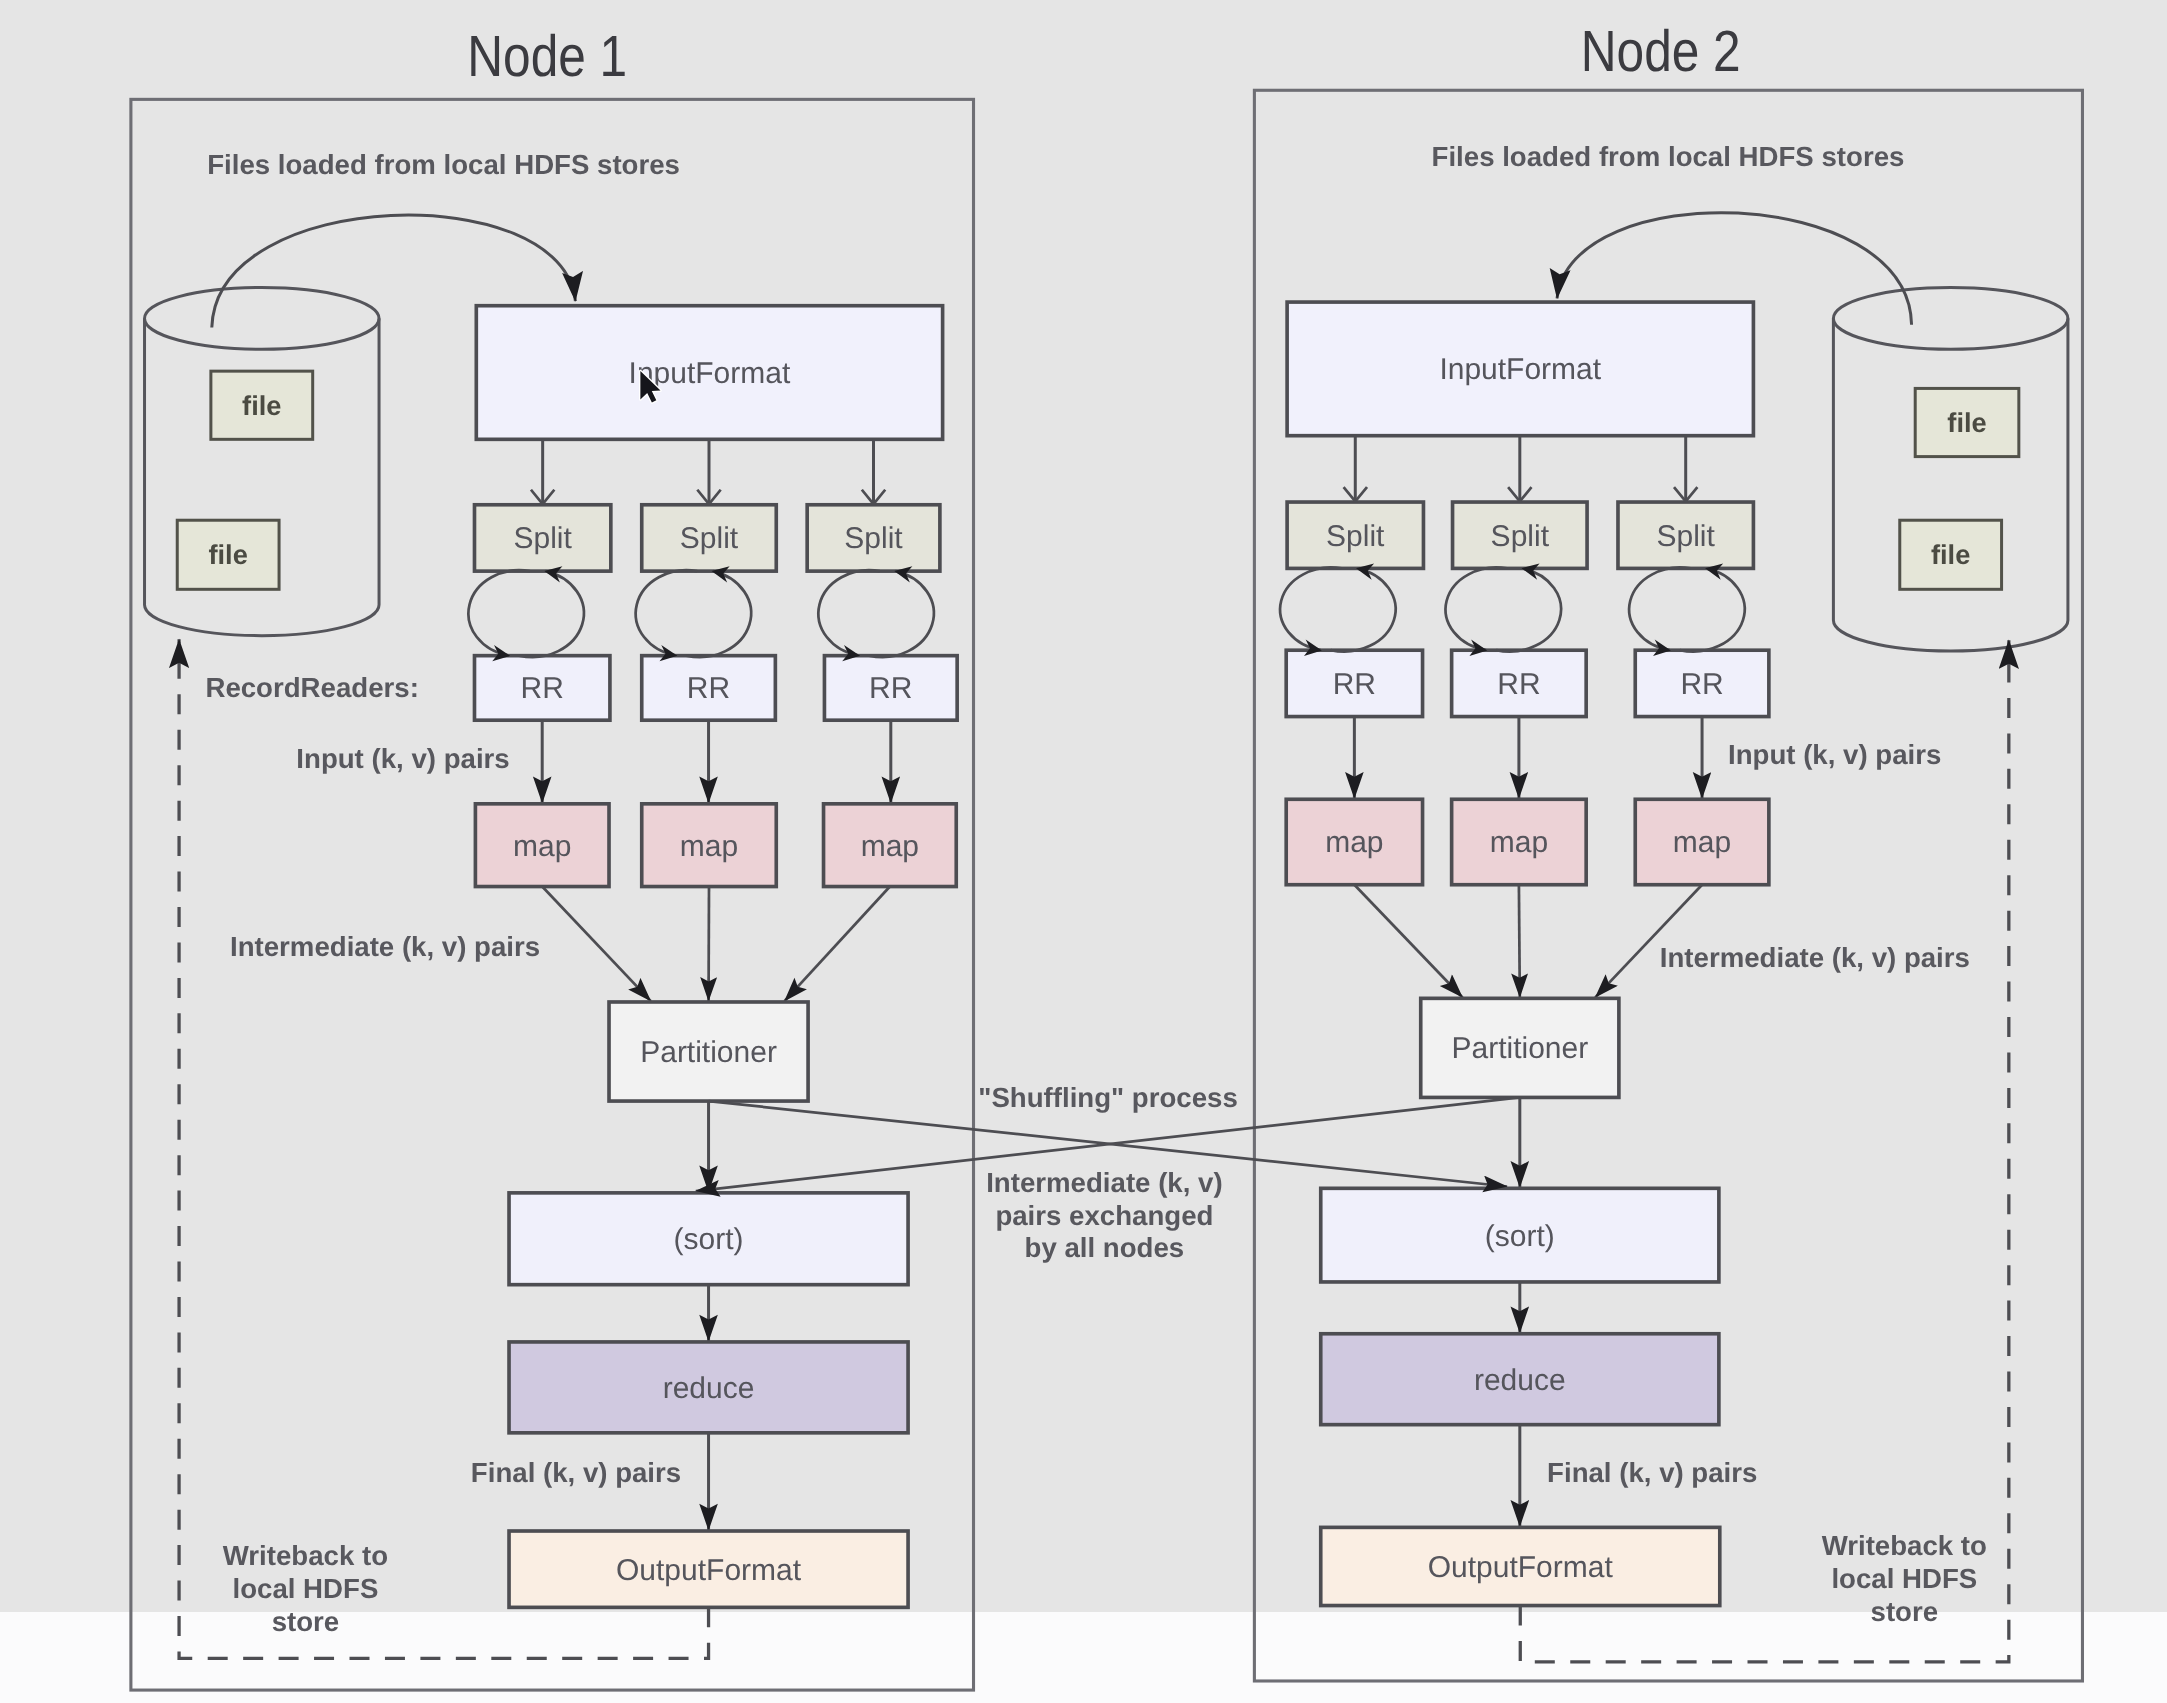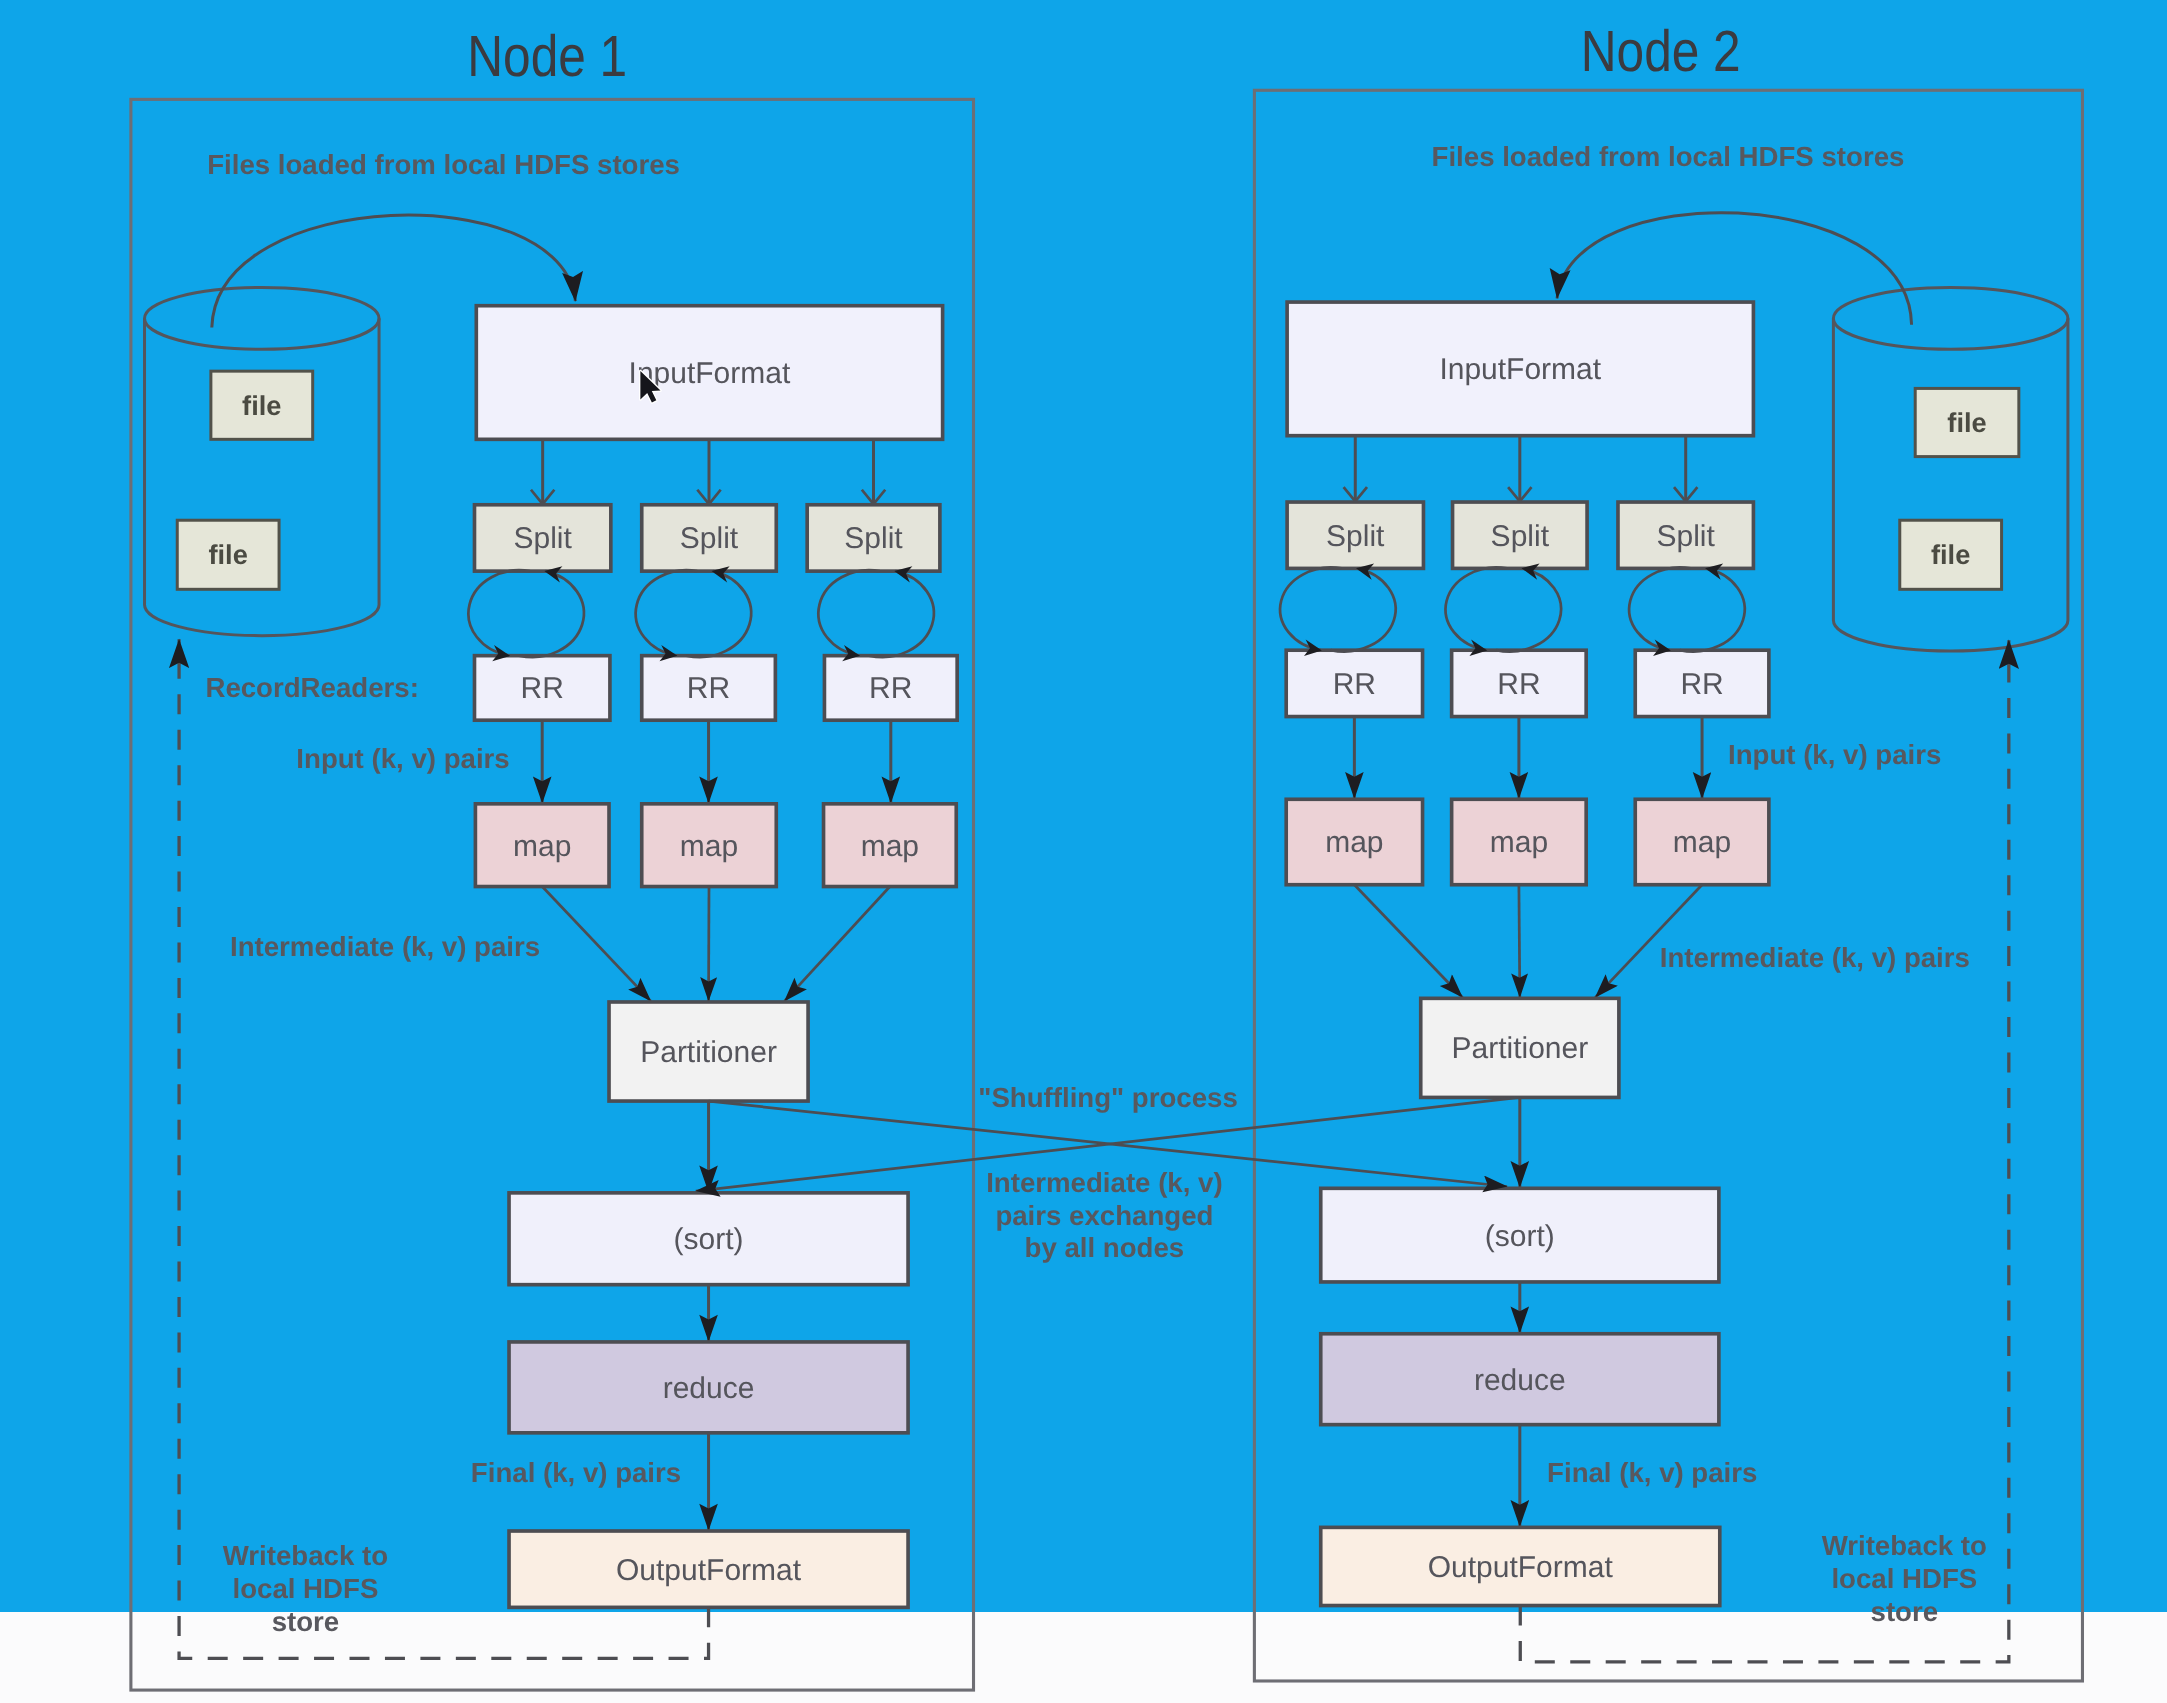--- a/index.html
+++ b/index.html
@@ -1,19 +1,19 @@
 <!DOCTYPE html>
 <html style="font-size:14.5px"><head>
 <meta charset="utf-8">
 <title>MapReduce dataflow diagram</title>
 <style>
   html,body{margin:0;padding:0;}
   body{width:2167px;height:1704px;overflow:hidden;background:#fbfbfc;
        font-family:"Liberation Sans",sans-serif;}
-  #stage{position:relative;width:2167px;height:1612px;background:#0ea5e9;}
+  #stage{position:relative;width:2167px;height:1612px;background:#e5e5e5;}
   svg#diagram{position:absolute;left:0;top:0;width:2167px;height:1704px;display:block;}
   text{font-family:"Liberation Sans",sans-serif;-webkit-font-smoothing:antialiased;text-rendering:geometricPrecision;}
   .nodeTitle{font-size:64px;fill:#3b3b40;}
   .boxLabel{font-size:33px;fill:#55555c;}
   .annot{font-size:30.4px;fill:#58585e;font-weight:bold;}
   .fileLabel{font-size:30px;fill:#4b4b42;font-weight:bold;}
 </style>
 </head>
 <body>
 

